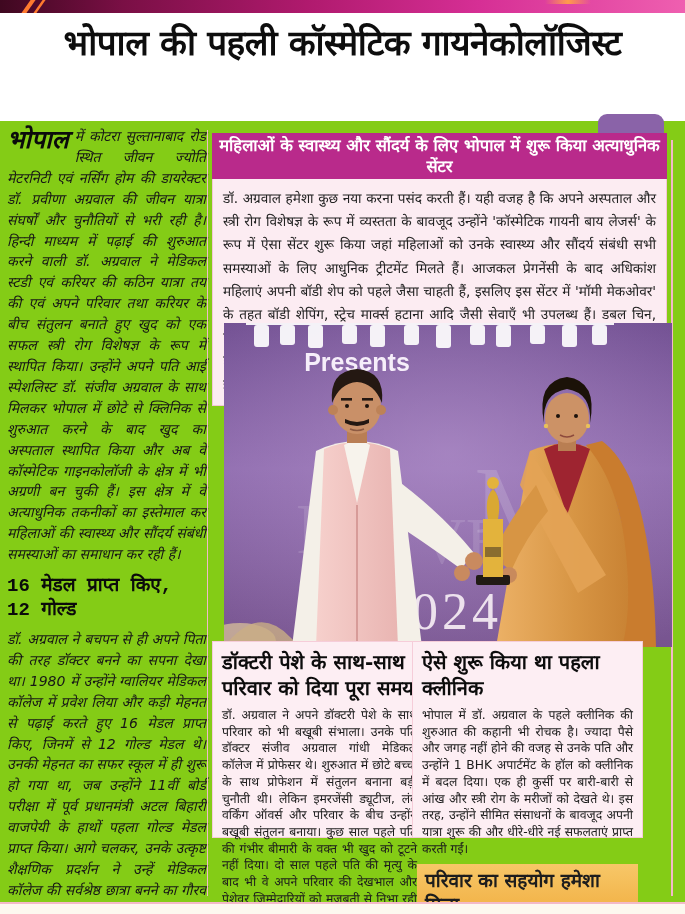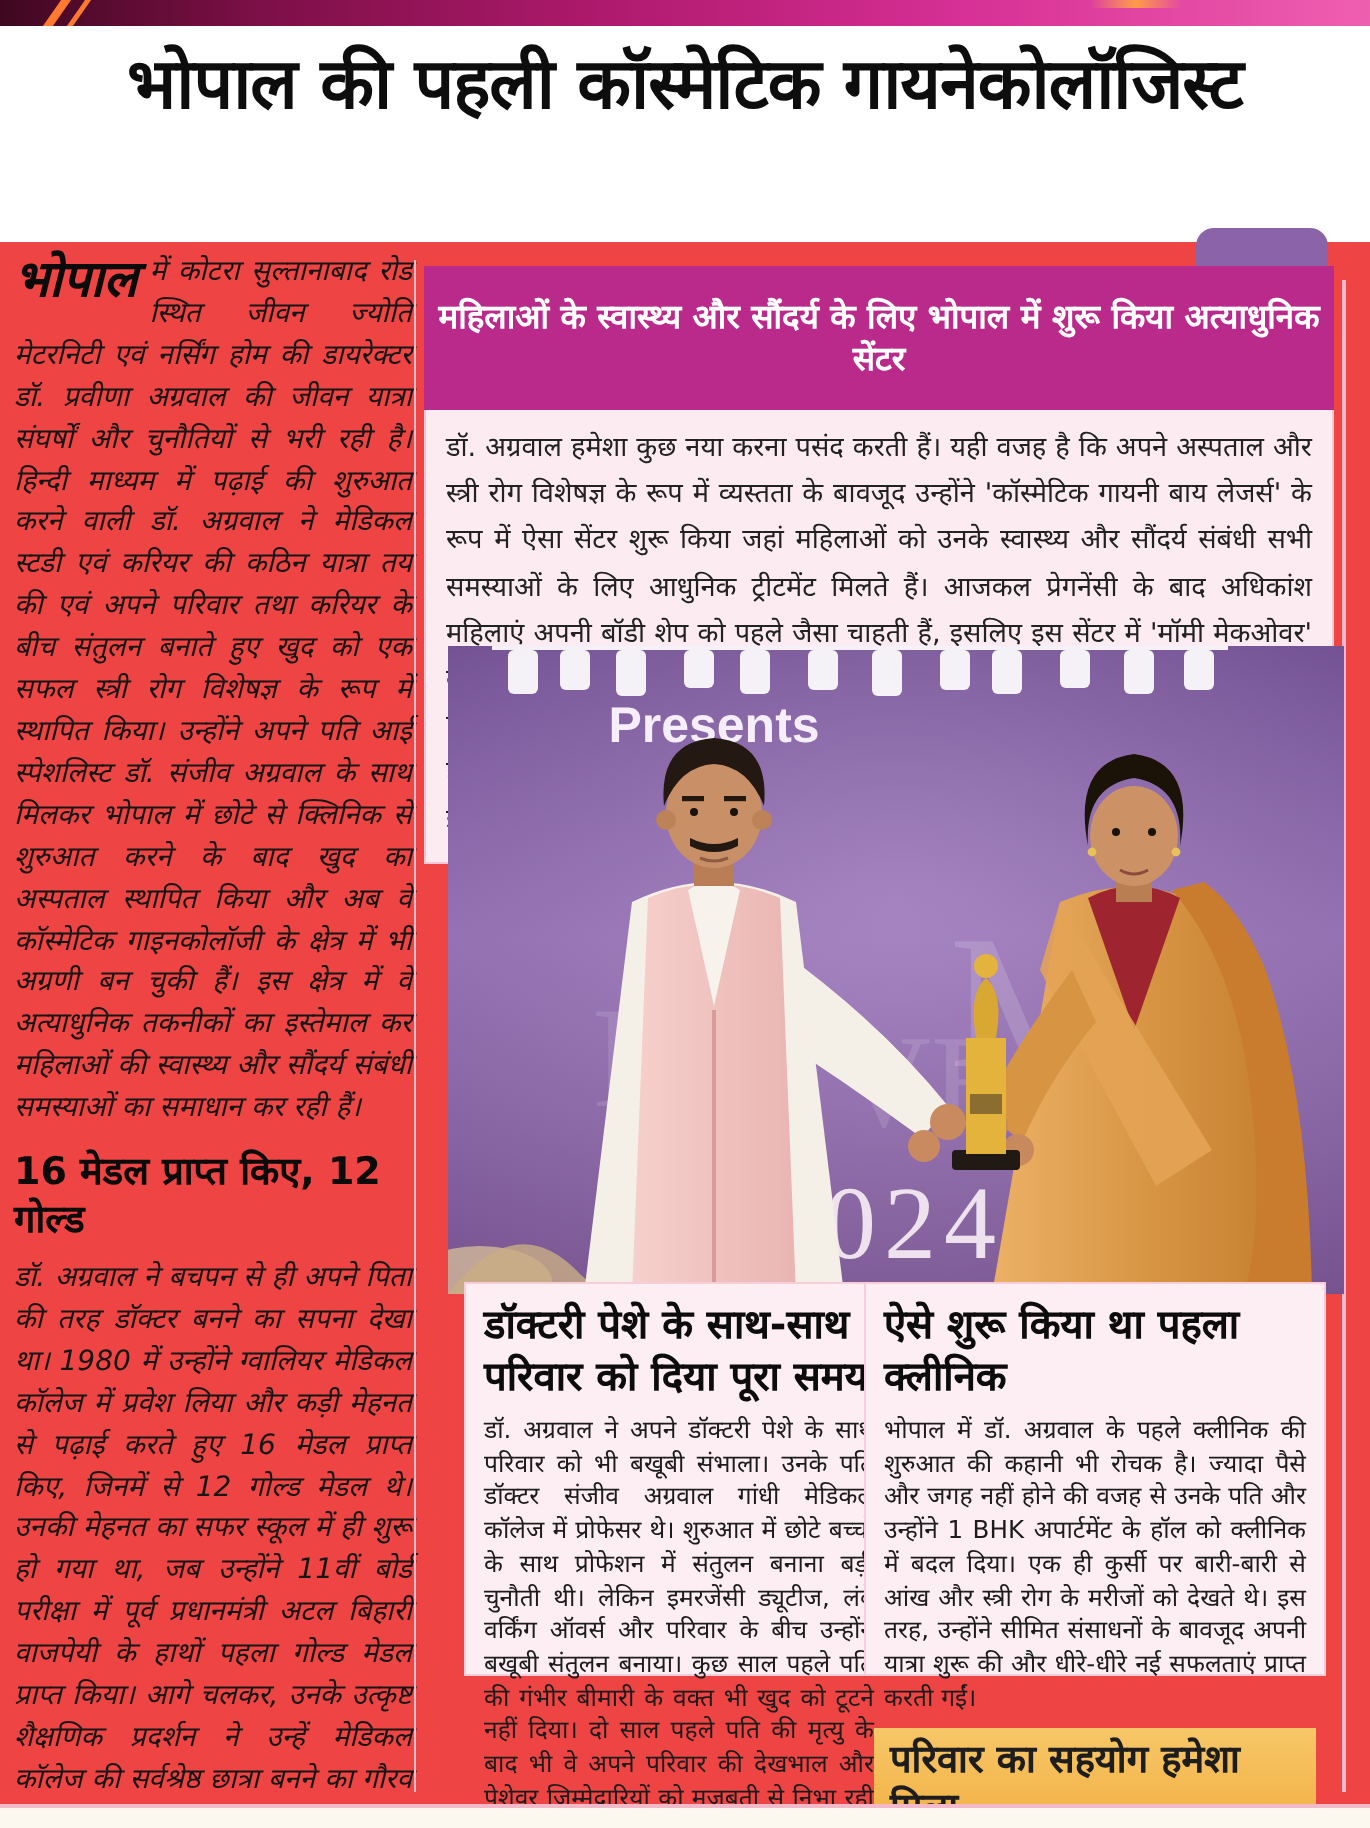--- a/index.html
+++ b/index.html
@@ -1,48 +1,48 @@
 <!DOCTYPE html>
 <html lang="hi"><head>
 <meta charset="utf-8">
 <style>
   html,body{margin:0;padding:0;background:#dcdcdc;}
   .page{
     position:relative;width:685px;height:914px;margin:0 auto;overflow:hidden;
-    background:#ef4444;
+    background:#84cc16;
     font-family:"DejaVu Sans","Liberation Sans",sans-serif;
     color:#1a1a1a;
   }
   
   .top-band{position:absolute;top:0;left:0;width:685px;height:13px;
     background:linear-gradient(90deg,#3f0820 0%,#7a0f45 18%,#b01a6e 45%,#d62f95 70%,#ef5fb0 100%);}
   .streak{position:absolute;top:0;height:13px;background:#ff7a2f;transform:skewX(-35deg);}
   .streak.s1{left:26px;width:5px;}
   .streak.s2{left:38px;width:3px;}
   .streak.s3{left:545px;width:46px;height:4px;background:linear-gradient(90deg,transparent,#ff9c4a,transparent);transform:none;}
   
   .headline-area{position:absolute;top:13px;left:0;width:685px;height:108px;background:#ffffff;}
   .headline{padding-top:6px;text-align:center;font-size:35px;line-height:48px;font-weight:800;color:#0d0d0d;letter-spacing:-0.5px;}
   .corner-blob{position:absolute;top:114px;left:598px;width:66px;height:19px;background:#8a63a8;border-radius:9px 9px 0 0;}
   
   .left-col{position:absolute;left:7px;top:126px;width:199px;}
   .left-col p{margin:0 0 9px;font-size:14px;line-height:20.9px;text-align:justify;color:#161616;font-style:italic;}
   .lead-word{float:left;font-size:25px;line-height:28px;font-weight:800;padding-right:6px;color:#0b0b0b;}
-  .sub-head{font-size:19px;line-height:24px;font-weight:800;margin:9px 0 7px;color:#0b0b0b;}
+  .sub-head{font-size:19px;line-height:24px;font-weight:800;margin:9px 0 7px;color:#0b0b0b;font-family:Liberation Mono, monospace;}
   .v-divider{position:absolute;left:206.5px;top:130px;height:766px;width:1.5px;background:#f0b9ca;}
   .right-line{position:absolute;left:671px;top:140px;height:756px;width:2px;background:#f3b9c8;}
   
   .center-box{position:absolute;left:212px;top:133px;width:455px;}
-  .center-head{background:#b92a8b;color:#ffffff;font-weight:800;font-size:16.5px;line-height:21px;text-align:center;padding:15px 6px;}
+  .center-head{background:#b92a8b;color:#ffffff;font-weight:800;font-size:16.5px;line-height:21px;text-align:center;padding:2px 6px;}
   .center-body{background:#fcecf2;border:1px solid #f4c7d6;border-top:none;padding:8px 10px 9px;font-size:13.6px;line-height:23.2px;text-align:justify;color:#222;}
   
   .photo-fig{position:absolute;left:212px;top:311px;width:448px;height:324px;margin:12px;}
   .photo-fig svg{display:block;width:100%;height:100%;}
   
-  .box{background:#fdeef3;border:1px solid #f6cdd9;box-sizing:border-box;position:absolute;top:641px;height:197px;padding:7px 9px;margin-left:20px;}
+  .box{background:#fdeef3;border:1px solid #f6cdd9;box-sizing:border-box;position:absolute;top:641px;height:197px;padding:7px 9px;}
   .box-a{left:212px;width:215px;}
   .box-b{left:412px;width:231px;}
   .box h3{margin:0 0 6px;font-size:20px;line-height:26px;font-weight:800;color:#0c0c0c;}
   .box p{margin:0;font-size:12.3px;line-height:16.7px;text-align:justify;color:#1c1c1c;}
   .yellow-head{background:linear-gradient(180deg,#f7c768,#f1ad3f);font-size:19px;line-height:24px;font-weight:800;color:#1d1d1d;padding:4px 8px;margin:7px -5px 7px -5px;}
   
   .bottom-strip{position:absolute;left:0;bottom:0;width:685px;height:12px;background:#fdf8ef;border-top:2px solid #f3b9c8;box-sizing:border-box;}
 </style>
 </head>
 <body>

